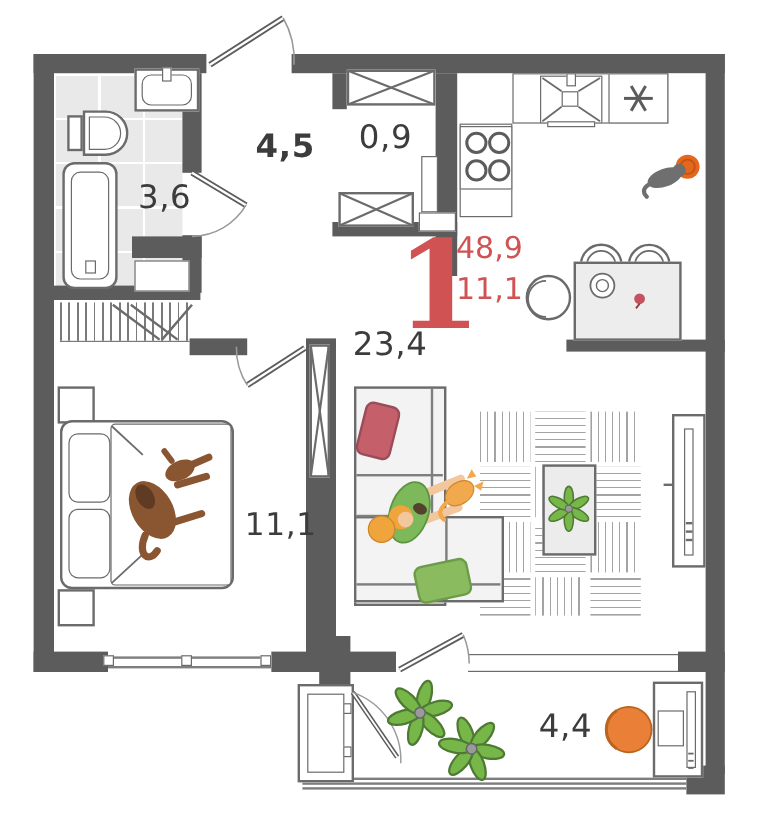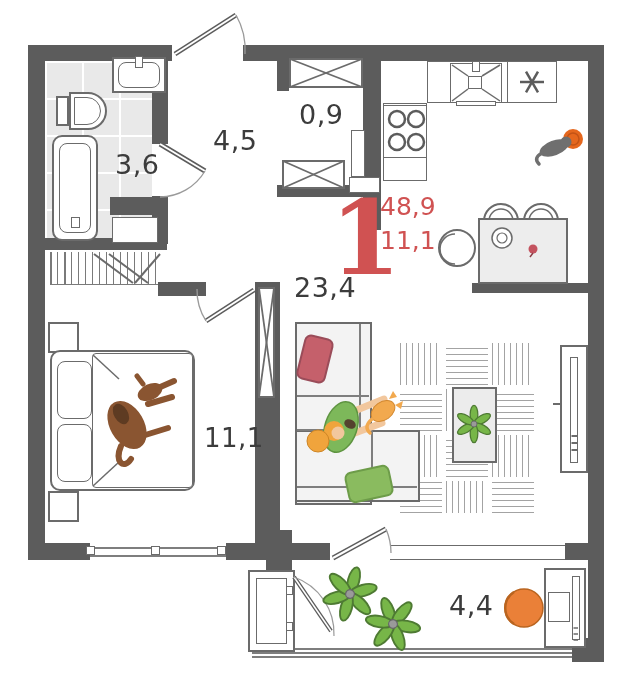--- a/index.html
+++ b/index.html
@@ -296,21 +296,21 @@
       <line x1="573.5" y1="640" x2="578" y2="640"></line>
     </g>
 
     <g>
       <circle cx="524" cy="608" r="19" fill="#ea8038" stroke="#b9641f" stroke-width="1.5"></circle>
       <path d="M514,592 A19 19 0 0 0 514,624" fill="none" stroke="#b9641f" stroke-width="2.5"></path>
     </g>
   </svg>
 
   <div class="lbl" style="left:115px;top:149px;">3,6</div>
-  <div class="lbl" style="left:213px;top:125px;">4,5</div>
+  <div class="lbl" style="left:213px;top:107px;font-weight:bold;">4,5</div>
   <div class="lbl" style="left:299px;top:99px;">0,9</div>
   <div class="lbl" style="left:294px;top:272px;text-align:center;">23,4</div>
   <div class="lbl" style="left:204px;top:423px;font-size:26px;">11,1</div>
   <div class="lbl" style="left:433px;top:590px;margin-left:16px;">4,4</div>
 
   <div class="big1">1</div>
   <div class="stats">
     <div>48,9</div>
     <div>11,1</div>
   </div>

